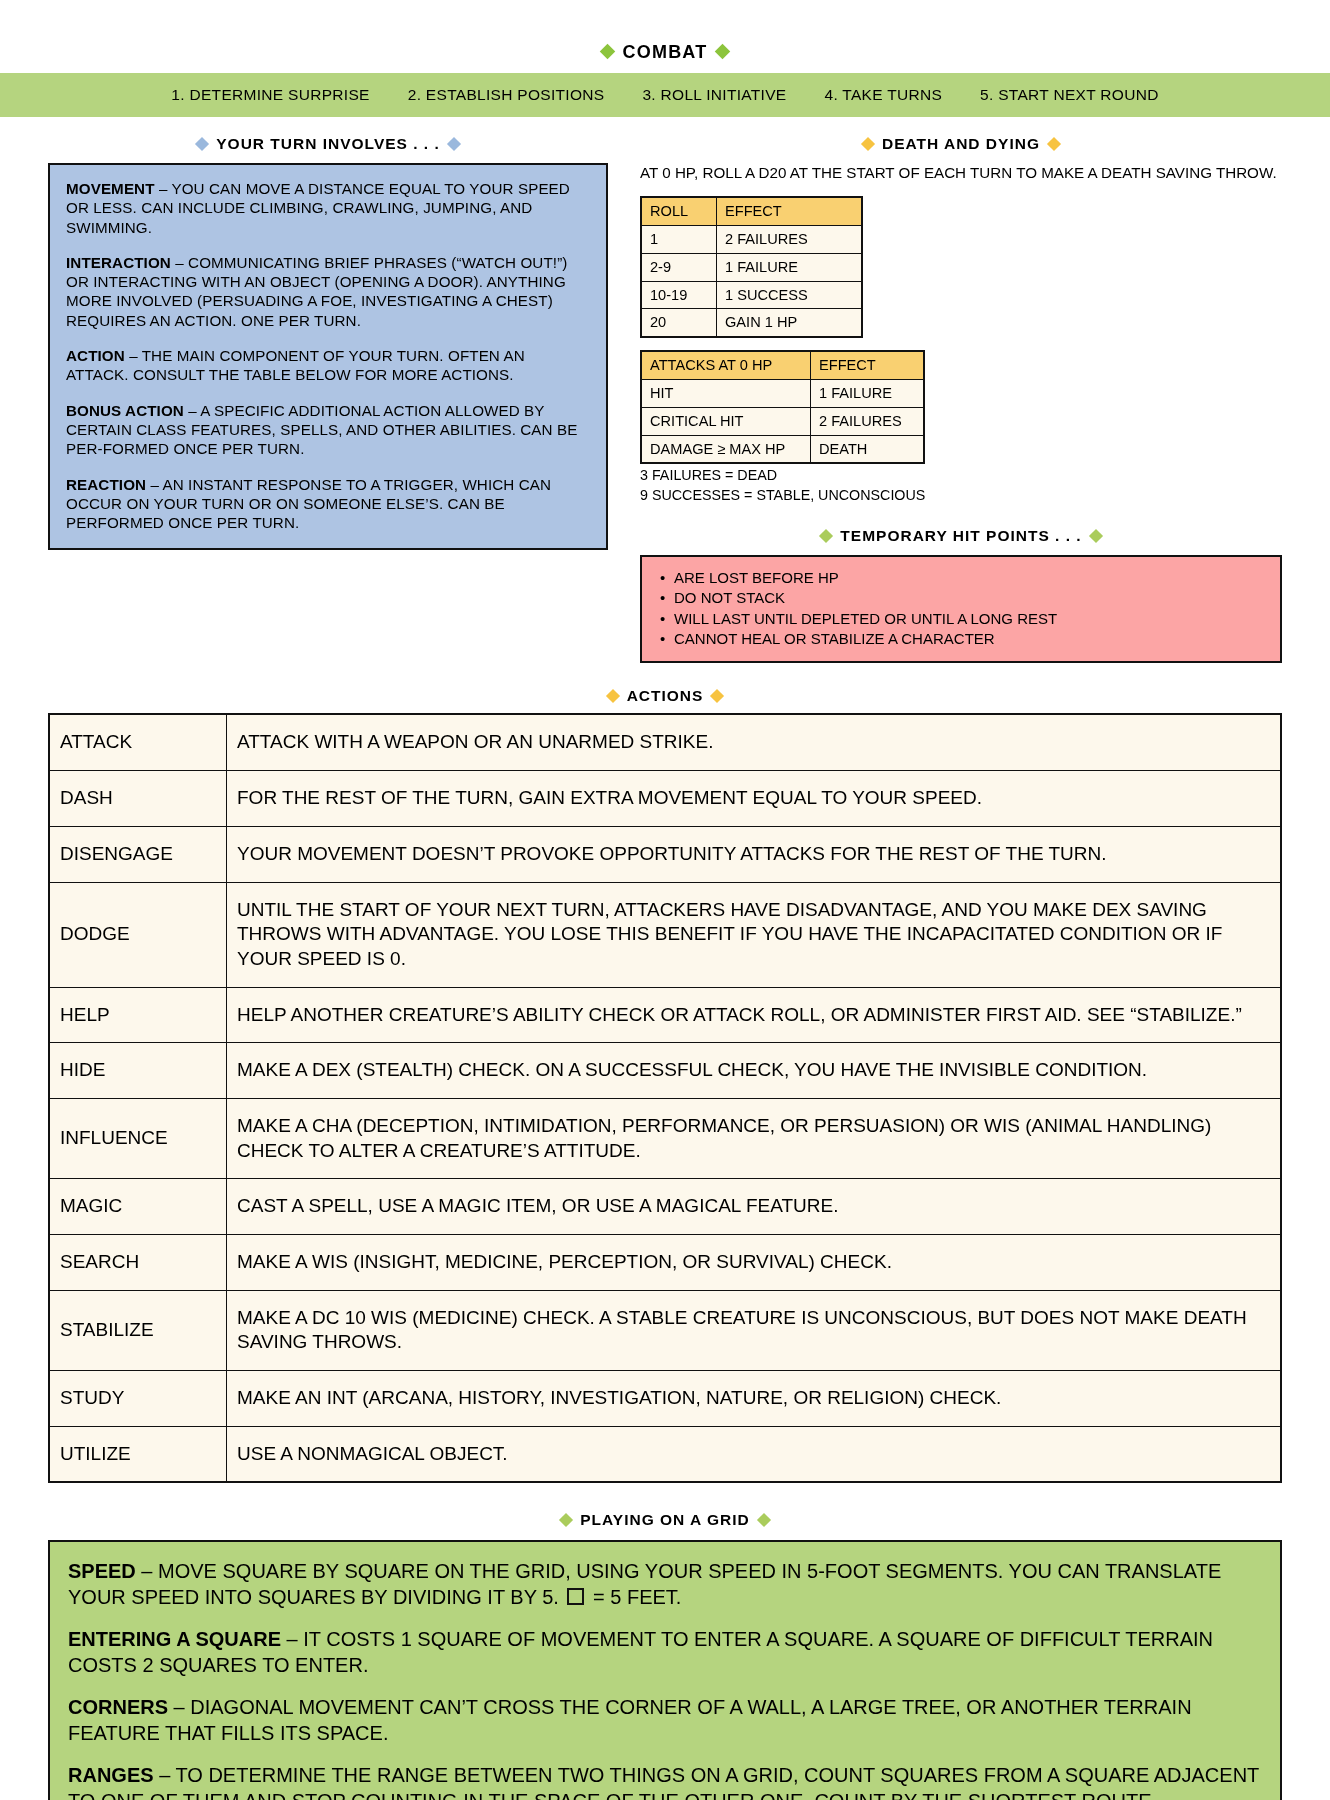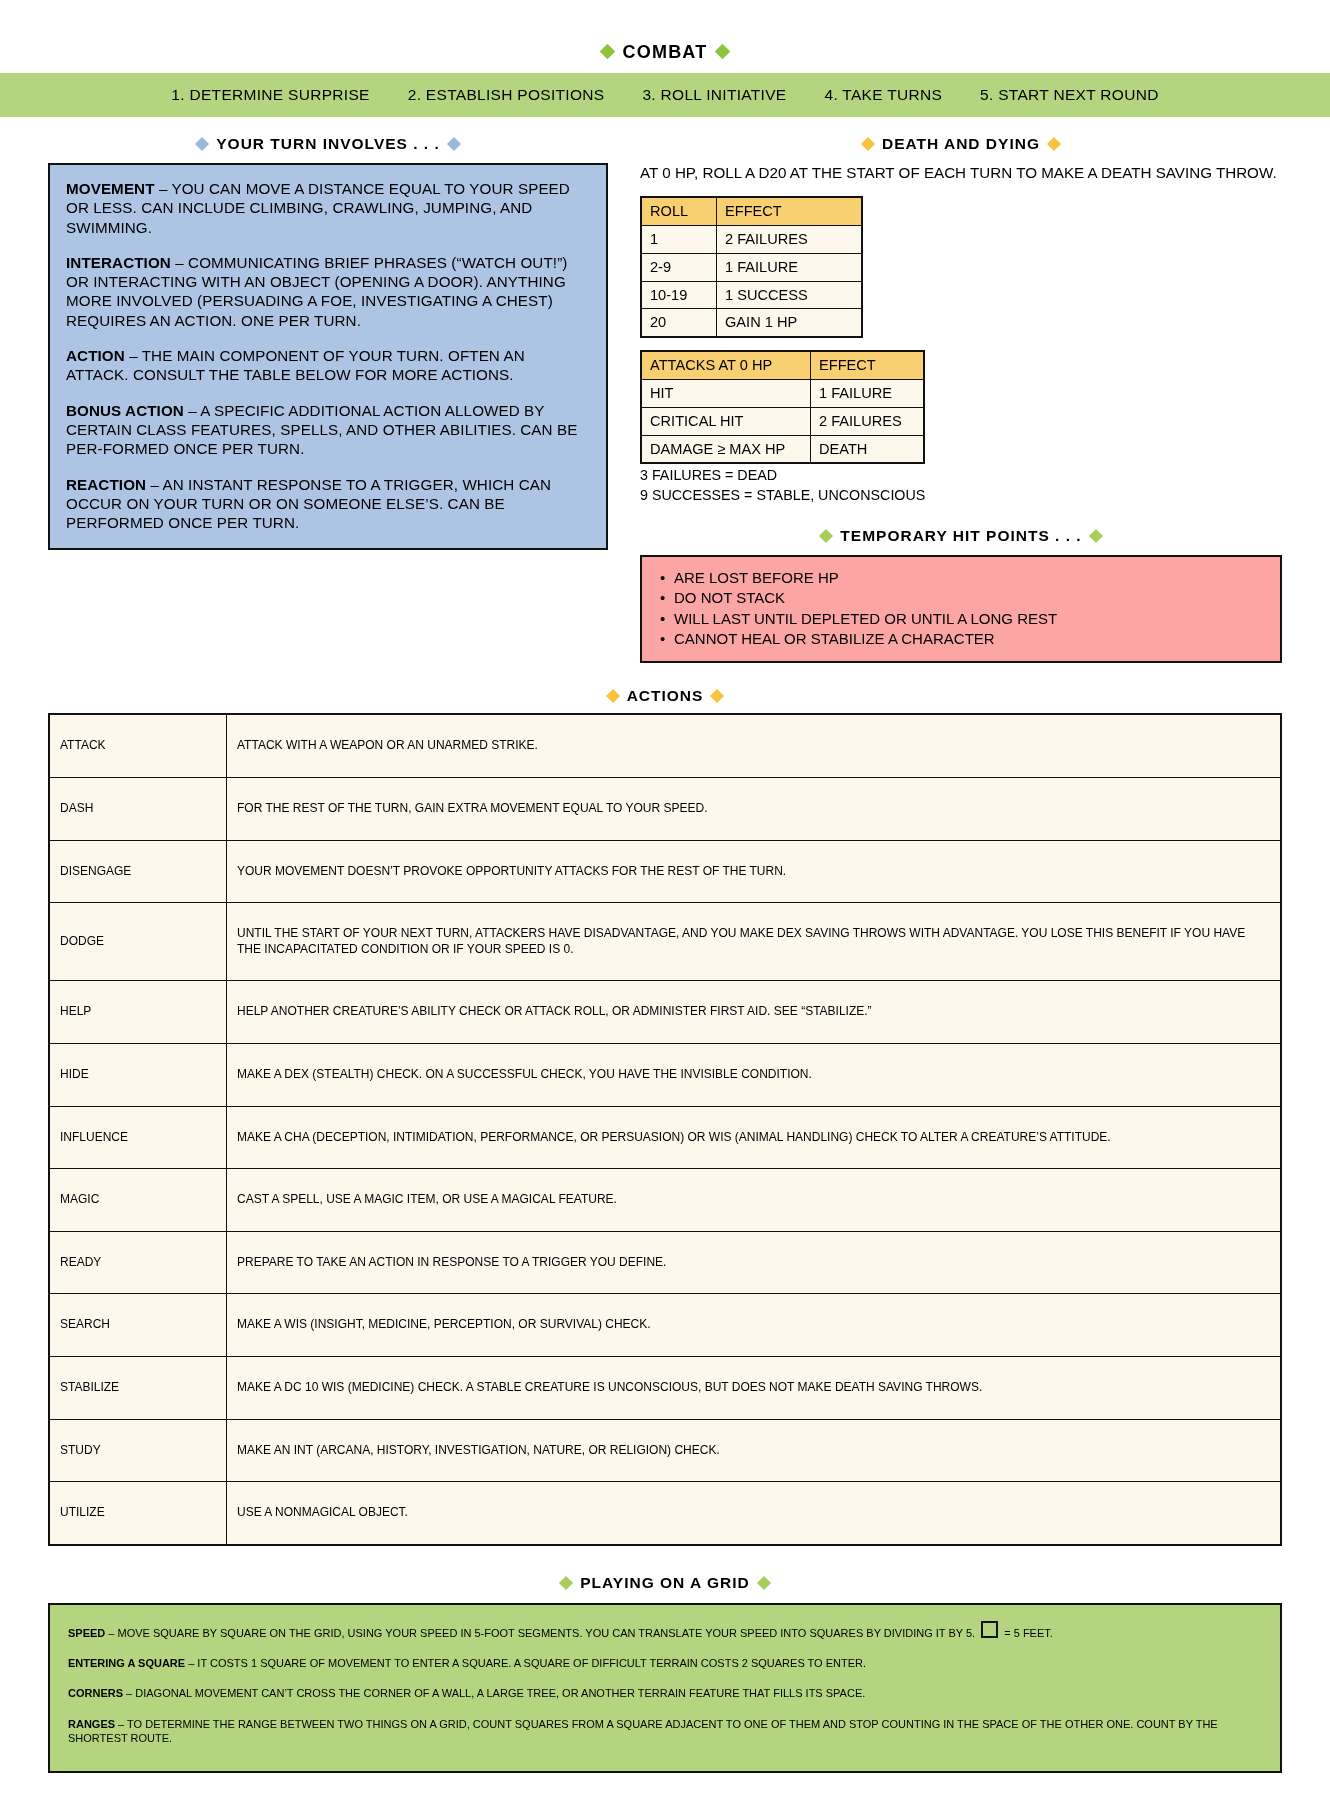--- a/index.html
+++ b/index.html
@@ -172,40 +172,40 @@
   .actions-wrap { padding: 0 48px; }
   table.actions {
     width: 100%;
     border-collapse: collapse;
     border: 2px solid #111111;
     background: #fdf8ec;
     table-layout: fixed;
   }
   table.actions td {
     border: 1px solid #111111;
-    font-size: 12px;
+    font-size: 19px;
     line-height: 1.3;
-    padding: 23px 10px;
+    padding: 15px 10px;
     vertical-align: middle;
   }
   table.actions td.name { width: 156px; }
   table.actions td.desc { }
 
   
   .grid-head { margin-top: 28px; margin-bottom: 11px; }
   .grid-wrap { padding: 0 48px 40px 48px; }
   .grid-box {
     background: #b5d47f;
     border: 2px solid #111111;
     padding: 16px 18px 18px 18px;
     box-sizing: border-box;
   }
   .grid-box p {
     margin: 0 0 16px 0;
-    font-size: 11px;
+    font-size: 20px;
     line-height: 1.3;
   }
   .grid-box p:last-child { margin-bottom: 8px; }
   .grid-box b { font-weight: bold; }
   .sq-glyph {
     display: inline-block;
     width: 13px;
     height: 13px;
     border: 2px solid #111111;
     background: transparent;
@@ -355,24 +355,20 @@
       </tr>
       <tr>
         <td class="name">INFLUENCE</td>
         <td class="desc">MAKE A CHA (DECEPTION, INTIMIDATION, PERFORMANCE, OR PERSUASION) OR WIS (ANIMAL HANDLING) CHECK TO ALTER A CREATURE’S ATTITUDE.</td>
       </tr>
       <tr>
         <td class="name">MAGIC</td>
         <td class="desc">CAST A SPELL, USE A MAGIC ITEM, OR USE A MAGICAL FEATURE.</td>
       </tr>
       <tr>
-        <td class="name">READY</td>
-        <td class="desc">PREPARE TO TAKE AN ACTION IN RESPONSE TO A TRIGGER YOU DEFINE.</td>
-      </tr>
-      <tr>
         <td class="name">SEARCH</td>
         <td class="desc">MAKE A WIS (INSIGHT, MEDICINE, PERCEPTION, OR SURVIVAL) CHECK.</td>
       </tr>
       <tr>
         <td class="name">STABILIZE</td>
         <td class="desc">MAKE A DC 10 WIS (MEDICINE) CHECK. A STABLE CREATURE IS UNCONSCIOUS, BUT DOES NOT MAKE DEATH SAVING THROWS.</td>
       </tr>
       <tr>
         <td class="name">STUDY</td>
         <td class="desc">MAKE AN INT (ARCANA, HISTORY, INVESTIGATION, NATURE, OR RELIGION) CHECK.</td>

